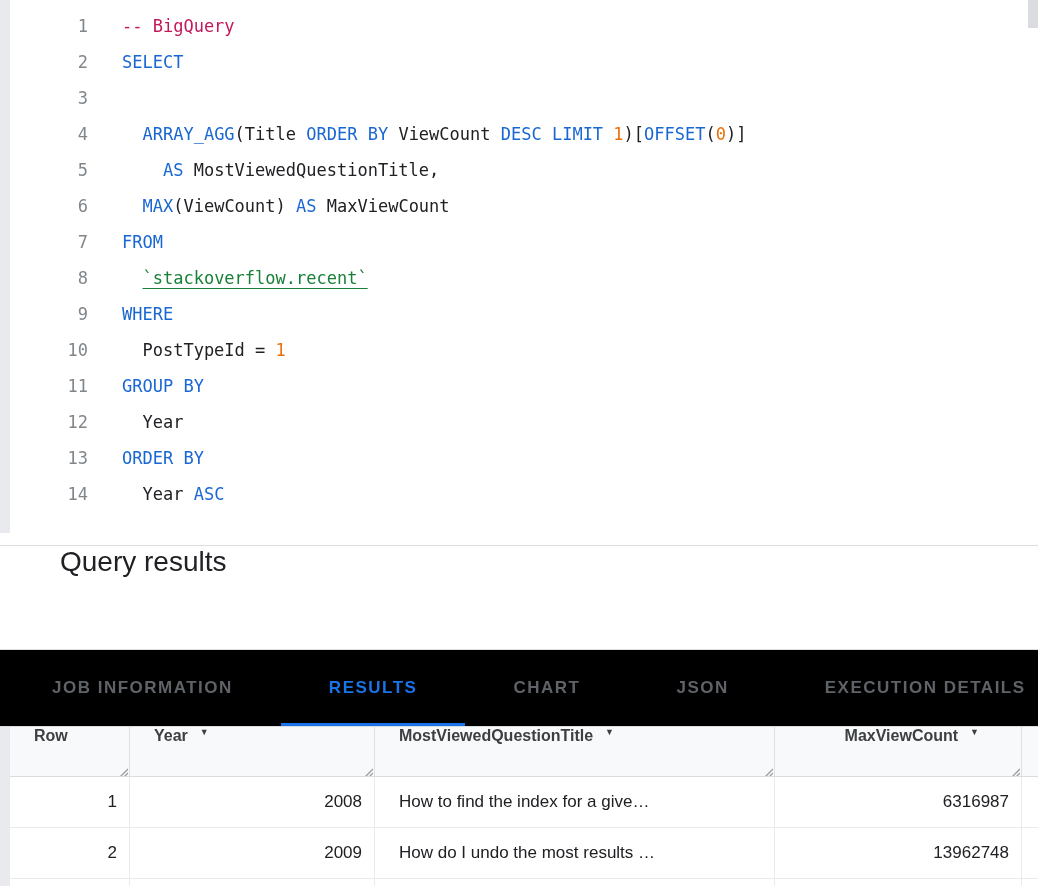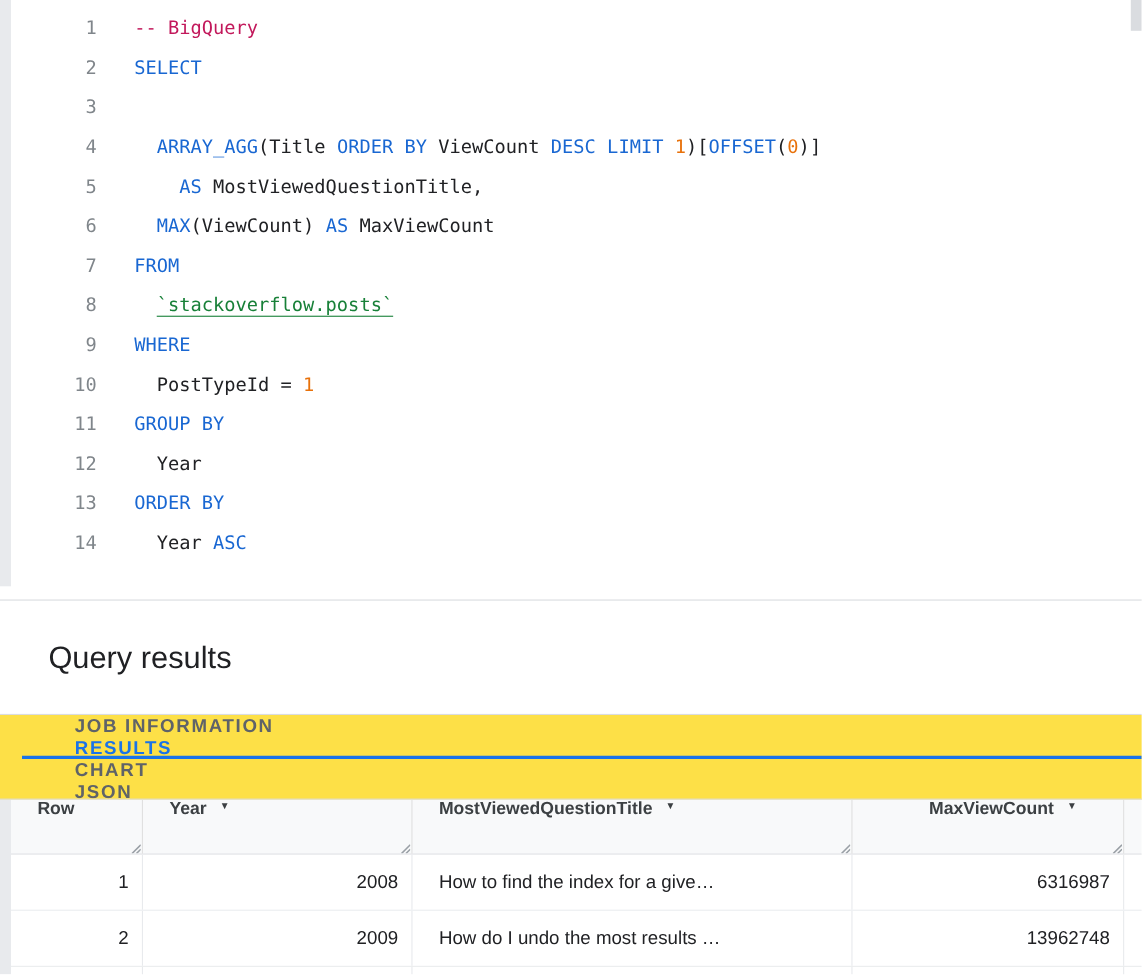--- a/index.html
+++ b/index.html
@@ -13,26 +13,26 @@
   .code-area { position: absolute; left: 0; top: 8px; right: 14px; }
   .code-line { display: flex; line-height: 36px; font-family: "DejaVu Sans Mono", "Liberation Mono", monospace; font-size: 17px; }
   .line-num { flex: 0 0 88px; text-align: right; color: #80868b; }
   .line-code { white-space: pre; margin-left: 34px; color: #202124; }
   .tok-kw { color: #1967d2; }
   .tok-comment { color: #c2185b; margin-top: 20px; }
   .tok-num { color: #e8710a; }
   .tok-table { color: #188038; text-decoration: underline; text-underline-offset: 4px; }
 
   
-  .results-title-bar { height: 104px; border-bottom: 1px solid #dadce0; display: flex; align-items: center; padding-left: 44px; background: #fff; }
+  .results-title-bar { height: 104px; border-bottom: 1px solid #dadce0; display: flex; padding-left: 60px; background: #fff; }
   .results-title { font-size: 28px; font-weight: 400; color: #202124; }
 
   
   .tab-bar { height: 77px; border-bottom: 1px solid #dadce0; display: flex; align-items: stretch;
-    padding-left: 20px; overflow: hidden; white-space: nowrap; background: #fde047; flex-direction: column; }
+    padding-left: 4px; overflow: hidden; white-space: nowrap; background: #000000; }
   .tab { display: flex; align-items: center; padding: 0 48px; font-size: 17px; font-weight: bold;
     letter-spacing: 1.5px; color: #5f6368; cursor: pointer; flex: none; }
   .tab.active { color: #1a73e8; box-shadow: inset 0 -3px 0 #1a73e8; }
 
   
   .table-wrap { position: relative; height: 159px; overflow: hidden; }
   .table-left-strip { position: absolute; left: 0; top: 0; bottom: 0; width: 10px; background: #e8eaed; }
   .thead { display: flex; margin-left: 10px; height: 50px; background: #f8f9fa; border-bottom: 1px solid #dadce0; }
   .th { position: relative; display: flex; align-items: flex-start; padding: 0 25px 0 24px;
     border-right: 1px solid #e0e0e0; font-weight: bold; color: #3c4043; font-size: 16px; flex: none; overflow: hidden; }
@@ -74,21 +74,21 @@
       <div class="code-line">
         <span class="line-num">6</span>
         <span class="line-code"><span>  </span><span class="tok-kw">MAX</span><span>(ViewCount) </span><span class="tok-kw">AS</span><span> MaxViewCount</span></span>
       </div>
       <div class="code-line">
         <span class="line-num">7</span>
         <span class="line-code"><span class="tok-kw">FROM</span></span>
       </div>
       <div class="code-line">
         <span class="line-num">8</span>
-        <span class="line-code"><span>  </span><span class="tok-table">`stackoverflow.posts`</span></span>
+        <span class="line-code"><span>  </span><span class="tok-table">`stackoverflow.recent`</span></span>
       </div>
       <div class="code-line">
         <span class="line-num">9</span>
         <span class="line-code"><span class="tok-kw">WHERE</span></span>
       </div>
       <div class="code-line">
         <span class="line-num">10</span>
         <span class="line-code"><span>  PostTypeId = </span><span class="tok-num">1</span></span>
       </div>
       <div class="code-line">

